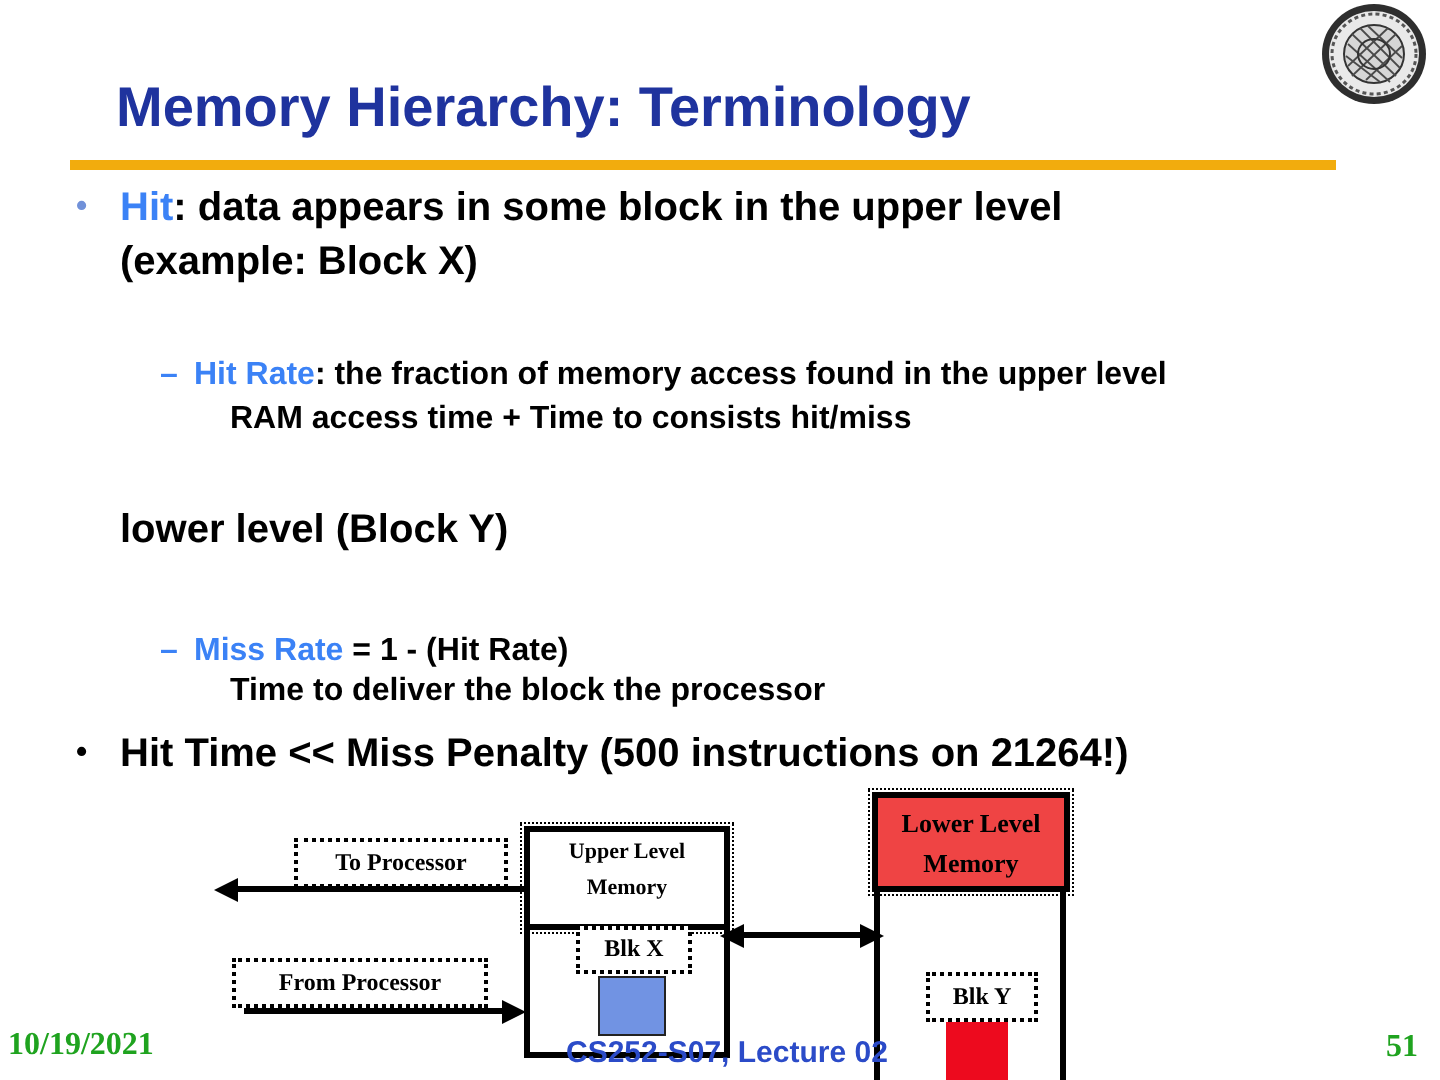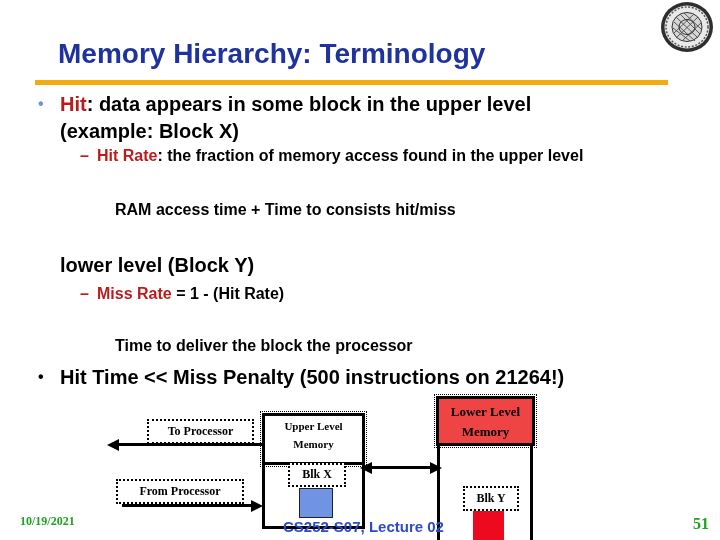--- a/index.html
+++ b/index.html
@@ -16,24 +16,24 @@
   .title-rule { position:absolute; left:35px; top:80px; width:633px; height:5px; background:#F2AC0D; }
 
   
   .logo { position:absolute; left:659px; top:1px; width:56px; height:53px; }
 
   
   .row { position:absolute; font-weight:bold; color:#000; white-space:nowrap; line-height:1.2; }
   .lvl1 { left:38px; font-size:20px; }
   .lvl1 .bgl { display:inline-block; width:22px; font-size:16px; vertical-align:2px; }
   .lvl1-cont { left:60px; font-size:20px; }
-  .lvl2 { left:80px; font-size:16px; }
+  .lvl2 { left:80px; font-size:16px;margin-top:32px; }
   .lvl2 .dgl { display:inline-block; width:17px; }
   .lvl2-cont { left:115px; font-size:16px; }
-  .kw { color:#b91c1c; }
+  .kw { color:#3b82f6; }
   .bullet-blue { color:#7191D9; }
   .bullet-black { color:#000; }
 
   
   .dbox {
     position:absolute; background:#fff; color:#000; box-sizing:border-box;
     font-family:"Liberation Serif", serif; font-weight:bold; font-size:12px;
     text-align:center; line-height:20px;
   }
   .dotted { border:2px dotted #000; }
@@ -74,21 +74,21 @@
   .tri-right { border-top:6px solid transparent; border-bottom:6px solid transparent; border-left:12px solid #000; }
   .toproc-line { left:118px; top:443px; width:145px; }
   .toproc-head { left:107px; top:439px; }
   .fromproc-line { left:122px; top:504px; width:131px; }
   .fromproc-head { left:251px; top:500px; }
   .dbl-line { left:371px; top:466px; width:60px; }
   .dbl-head-l { left:360px; top:462px; }
   .dbl-head-r { left:430px; top:462px; }
 
   
-  .f-date   { position:absolute; left:20px;  top:514px; font-family:"Liberation Serif", serif; font-weight:bold; font-size:12px; color:#1FA31F; z-index:5; }
+  .f-date   { position:absolute; left:4px;  top:514px; font-family:"Liberation Serif", serif; font-weight:bold; font-size:16px; color:#1FA31F; z-index:5; }
   .f-course { position:absolute; left:283px; top:518px; font-weight:bold; font-size:15px; color:#2B4BC8; z-index:5; white-space:nowrap; }
   .f-page   { position:absolute; left:693px; top:515px; font-family:"Liberation Serif", serif; font-weight:bold; font-size:16px; color:#1FA31F; z-index:5; }
 </style>
 </head>
 <body>
 
 <div class="slide">
 
   <div class="logo">
     <svg width="56" height="53" viewBox="0 0 56 53">

